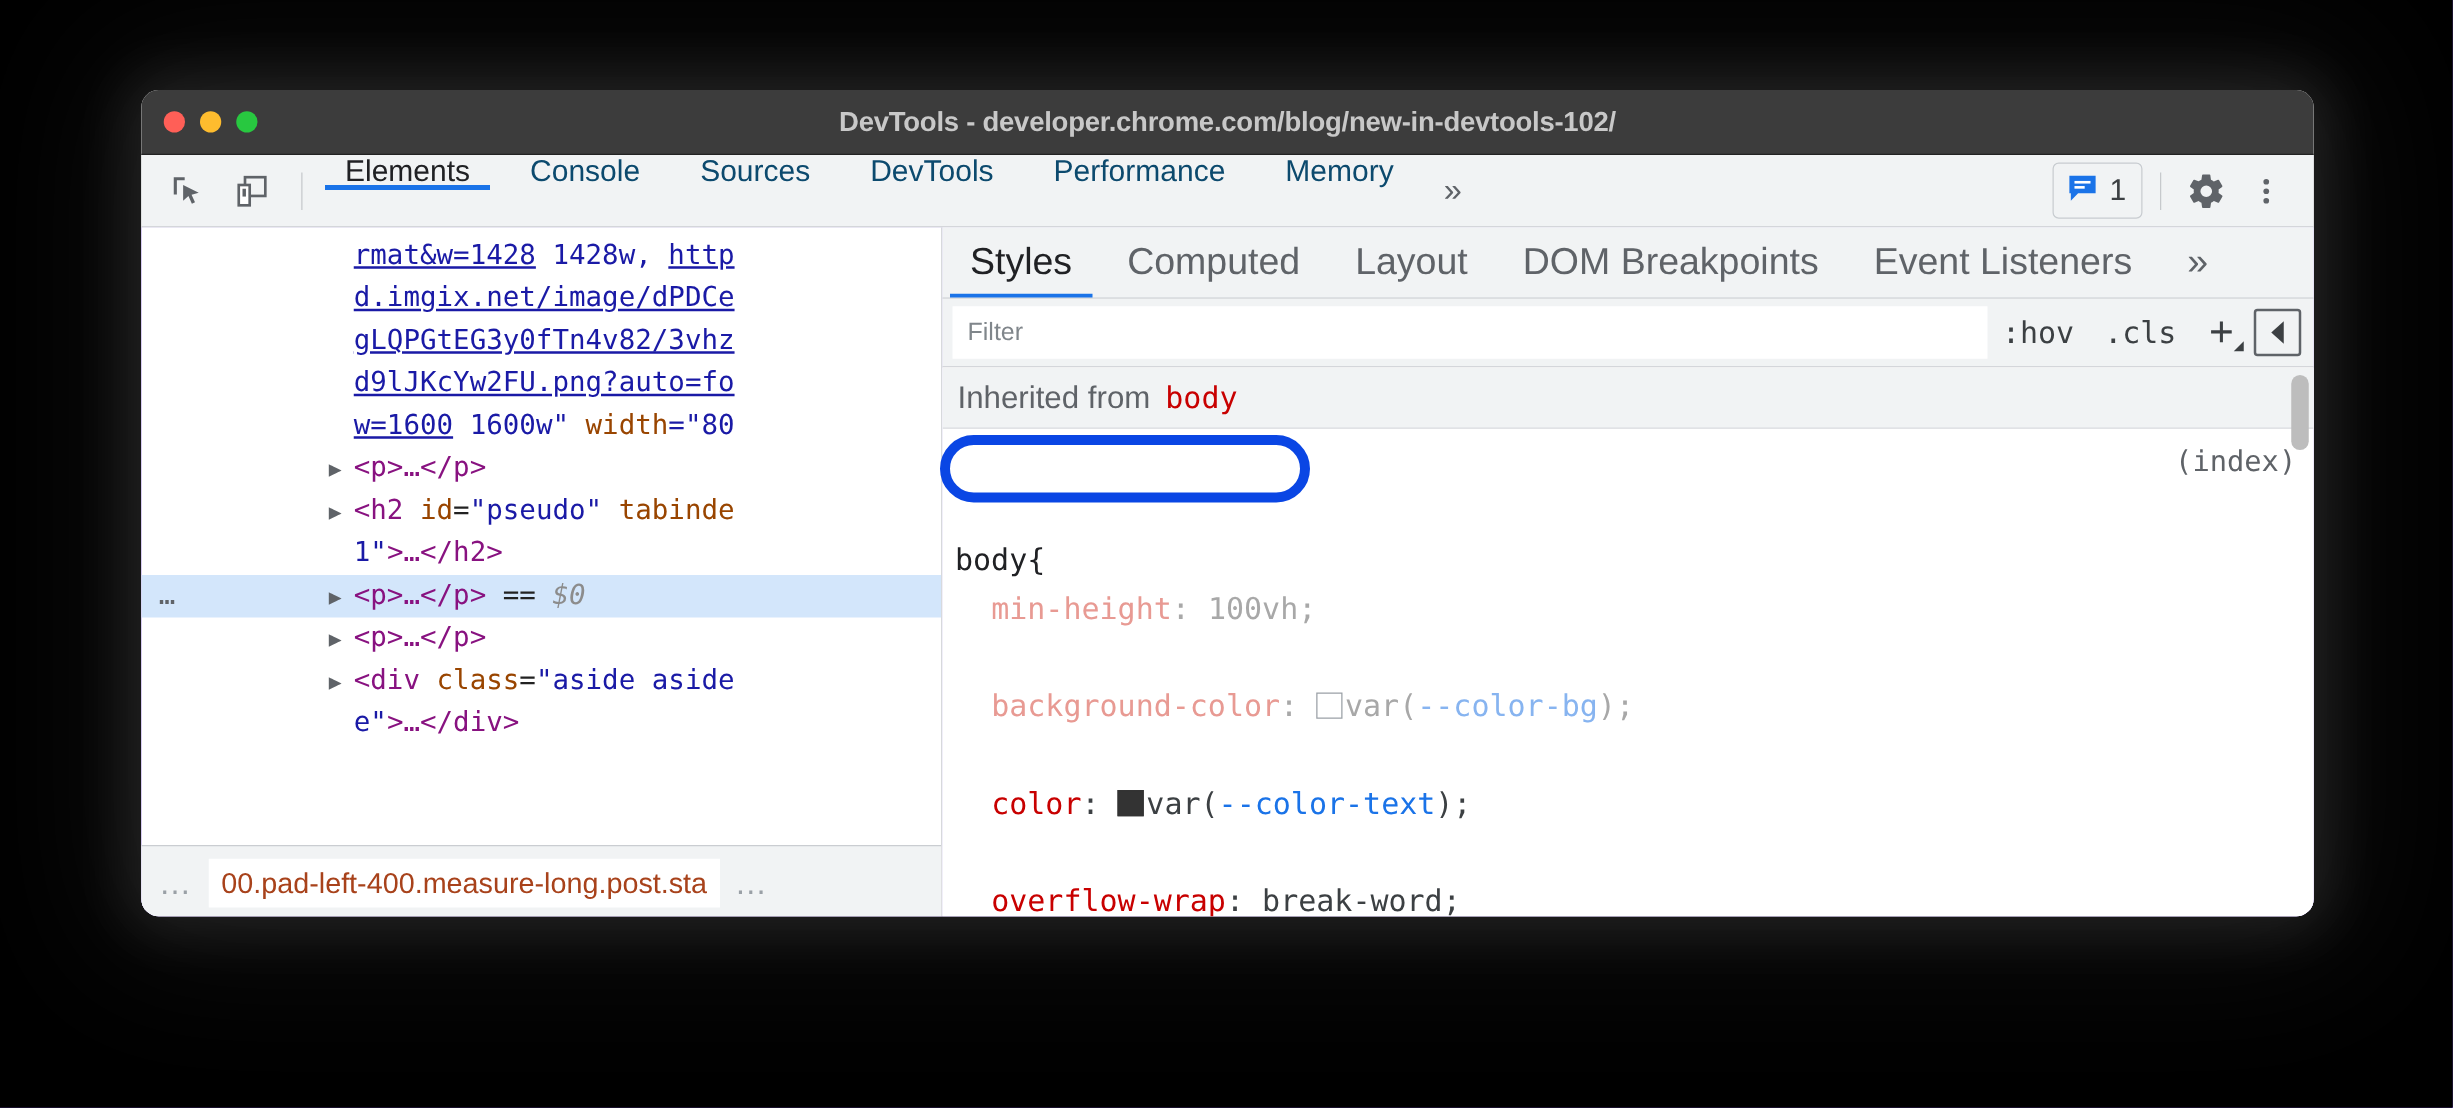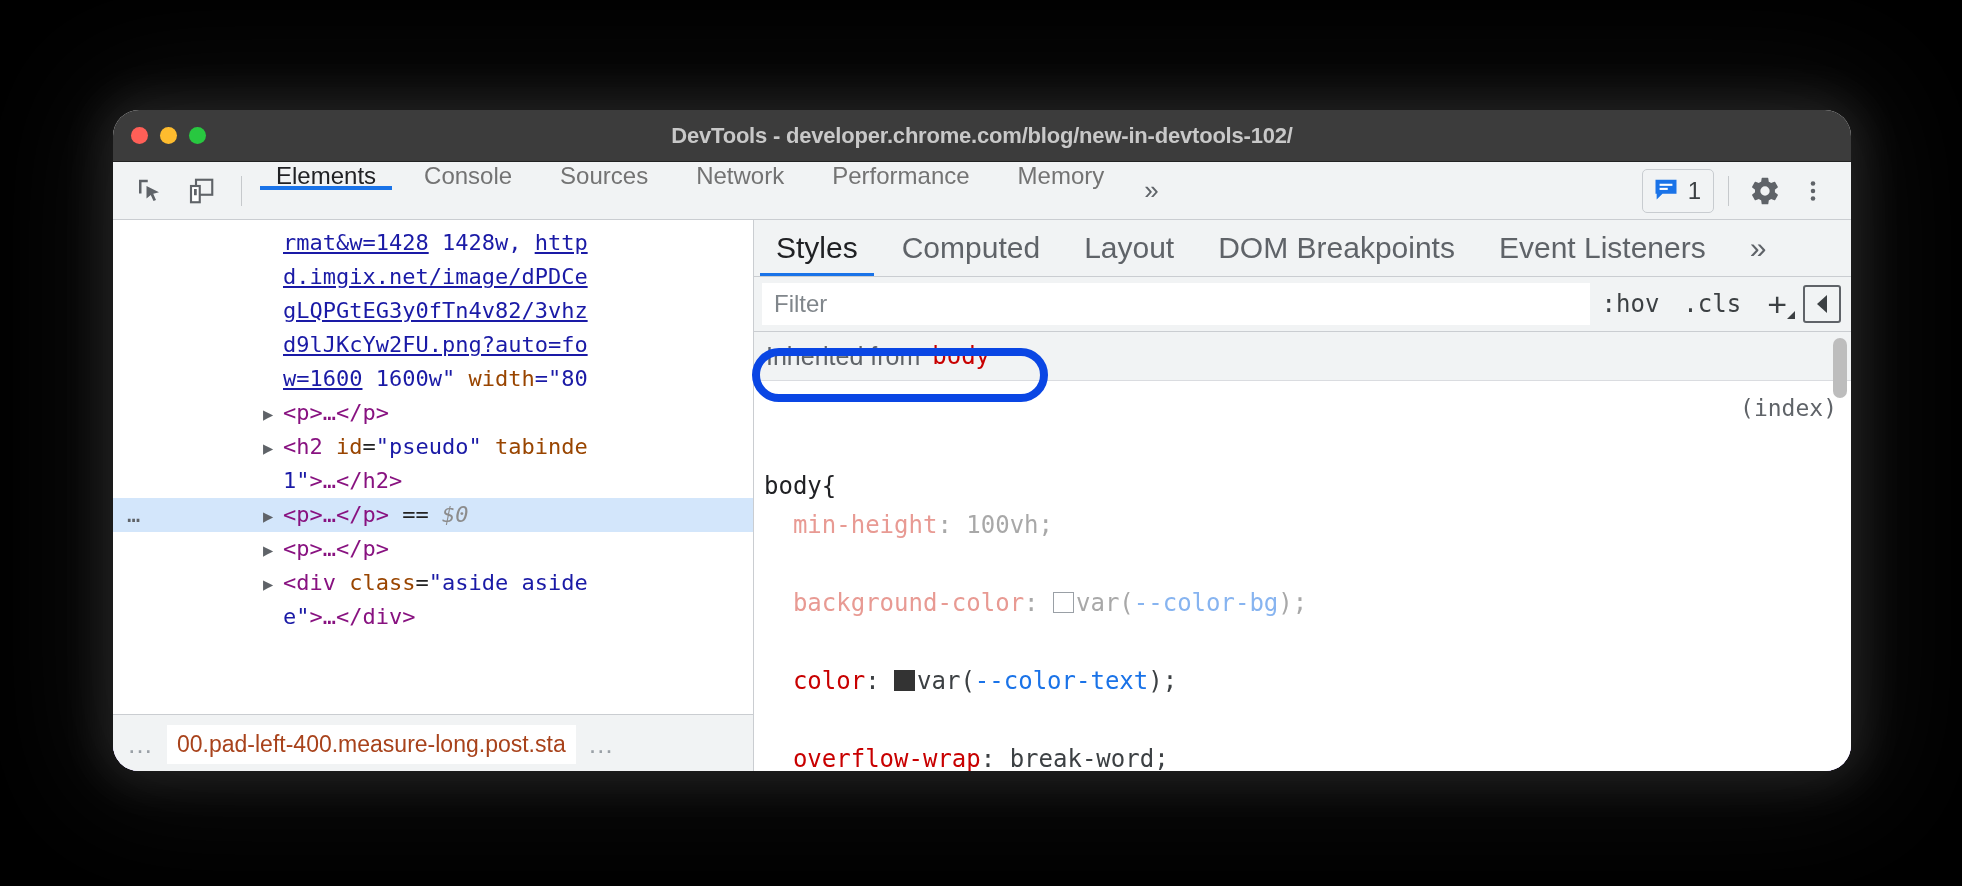--- a/index.html
+++ b/index.html
@@ -21,26 +21,25 @@
     background: #000000;
   }
 
   
   .window {
     position: absolute;
     left: 113px;
     top: 72px;
     width: 1738px;
     height: 661px;
-    border-radius: 26px;
+    border-radius: 14px;
     background: #ffffff;
     box-shadow: 0 0 46px 14px rgba(255,255,255,0.10),
                 0 0 120px 40px rgba(255,255,255,0.05);
     overflow: hidden;
-    margin-top: 38px;
   }
 
   
   .titlebar {
     position: relative;
     height: 51px;
     background: #3c3c3c;
     border-bottom: 1px solid #222;
     display: flex;
     align-items: center;
@@ -100,21 +99,21 @@
   .main-tabs {
     display: flex;
     align-items: flex-start;
     height: 57px;
   }
   .mtab {
     display: flex;
     align-items: center;
     padding: 0 24px;
     font-size: 24px;
-    color: #737373;
+    color: #0c4a6e;
     position: relative;
     white-space: nowrap;
   }
   .mtab.sel { color: #202124; }
   .mtab.sel::after {
     content: "";
     position: absolute;
     left: 8px; right: 8px; bottom: 0;
     height: 4px;
     background: #1a73e8;
@@ -261,21 +260,21 @@
     align-items: center;
     padding: 0 10px 0 8px;
     gap: 0;
   }
   .filter-input {
     flex: 1;
     height: 40px;
     background: #ffffff;
     border: none;
     outline: none;
-    font-size: 24px;
+    font-size: 20px;
     color: #5f6368;
     padding-left: 12px;
     font-family: "Liberation Sans", sans-serif;
   }
   .filter-input::placeholder { color: #80868b; }
   .fb-btn {
     font-family: "DejaVu Sans Mono", monospace;
     font-size: 24px;
     color: #3c4043;
     padding: 0 12px;
@@ -426,21 +425,21 @@
         <div class="mtab sel">
             <span>Elements</span>
           </div>
         <div class="mtab">
             <span>Console</span>
           </div>
         <div class="mtab">
             <span>Sources</span>
           </div>
         <div class="mtab">
-            <span>Network</span>
+            <span>DevTools</span>
           </div>
         <div class="mtab">
             <span>Performance</span>
           </div>
         <div class="mtab">
             <span>Memory</span>
           </div>
         <div class="chev-more">»</div>
       </div>
 

